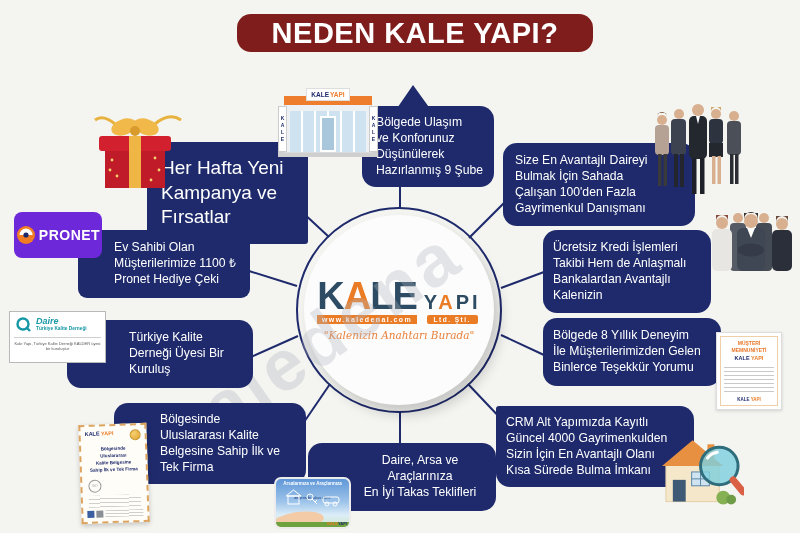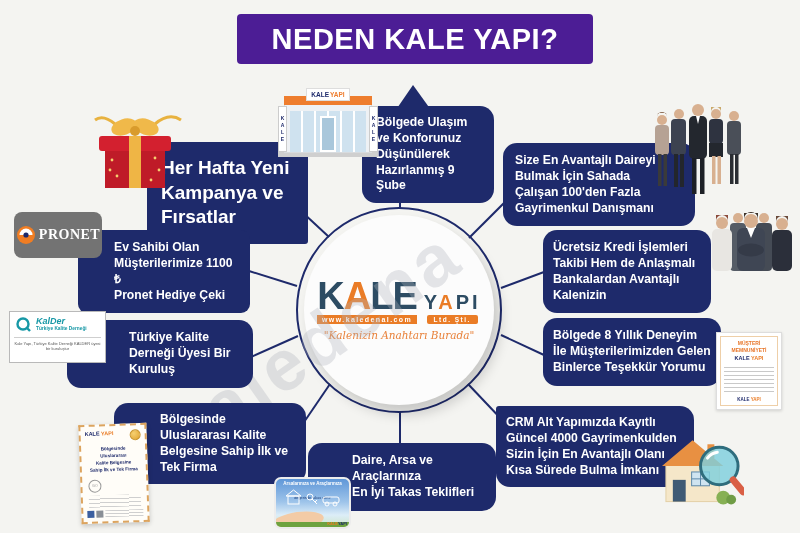--- a/index.html
+++ b/index.html
@@ -4,22 +4,22 @@
 <style>
   * { margin:0; padding:0; box-sizing:border-box; }
   html,body { width:800px; height:533px; }
   body { font-family:"Liberation Sans", sans-serif; }
   #stage { position:relative; width:800px; height:533px; background:#f4f4f1; overflow:hidden; }
 
   
   #wires { position:absolute; inset:0; z-index:1; }
 
   
-  .title-banner { position:absolute; left:237px; top:14px; width:356px; height:50px;
-    background:#4c1d95; border-radius:4px; display:flex; align-items:center; justify-content:center;
+  .title-banner { position:absolute; left:237px; top:14px; width:356px; height:38px;
+    background:#7f1d1d; border-radius:14px; display:flex; align-items:center; justify-content:center;
     z-index:4; }
   .title-banner span { color:#fff; font-weight:700; font-size:29px; letter-spacing:.5px; }
 
   
   .watermark { position:absolute; left:150px; top:408px; z-index:3; font-size:72px; font-weight:700;
     color:rgba(175,178,188,.33); transform:rotate(-35deg); transform-origin:0 0; letter-spacing:4px;
     pointer-events:none; white-space:nowrap; }
 
   
   .hub-ring { position:absolute; left:296px; top:207px; width:206px; height:206px; border:2px solid #1e2a6b;
@@ -33,47 +33,47 @@
   .logo-urlbar { margin-top:2px; width:100%; background:#ea7c26; color:#fff; font-size:7px; font-weight:700;
     letter-spacing:1.4px; text-align:center; padding:1px 0; }
   .logo-yapi { display:flex; flex-direction:column; align-items:center; margin-left:7px; }
   .logo-yapi-word { font-size:20px; font-weight:700; letter-spacing:3px; color:#2d4c63; line-height:1; }
   .logo-badge { margin-top:3px; background:#ea7c26; color:#fff; font-size:6.5px; font-weight:700;
     letter-spacing:1.5px; padding:1px 7px; border-radius:2px; }
   .logo-slogan { margin-top:5px; color:#e8813a; font-size:10.5px; font-style:italic;
     font-family:"DejaVu Serif", serif; }
 
   
-  .node { position:absolute; background:#1e2a6b; color:#fff; font-weight:700; font-size:12.2px;
+  .node { position:absolute; background:#1e2a6b; color:#fff; font-weight:400; font-size:12.2px;
     line-height:1.3; border-radius:14px; white-space:pre-line; z-index:4; }
   .b-branches  { left:362px; top:106px; width:132px; padding:9px 8px 9px 14px; }
   .b-campaigns { left:147px; top:142px; width:161px; padding:14px 8px 14px 14px; font-size:19px;
     border-bottom-right-radius:3px; }
   .b-pronet    { left:78px;  top:230px; width:172px; padding:10px 8px 10px 36px;border-radius:9px; }
   .b-kalder    { left:67px;  top:320px; width:186px; padding:10px 8px 10px 62px; }
   .b-cert      { left:114px; top:403px; width:192px; padding:9px 8px 9px 46px; }
-  .b-trade     { left:308px; top:443px; width:188px; padding:10px 8px 10px 44px; }
+  .b-trade     { left:308px; top:443px; width:188px; padding:10px 8px 10px 44px;text-align:center; }
   .b-crm       { left:496px; top:406px; width:198px; padding:9px 10px; border-top-left-radius:3px; }
   .b-reviews   { left:543px; top:318px; width:178px; padding:10px 10px; }
   .b-credit    { left:543px; top:230px; width:168px; padding:10px 10px; }
   .b-agents    { left:503px; top:143px; width:192px; padding:10px 12px; }
 
   
   .img { position:absolute; z-index:5; }
   .gift      { left:84px;  top:110px; }
   .store     { left:278px; top:86px; width:100px; height:72px; }
   .people-a  { left:648px; top:98px; }
   .people-b  { left:702px; top:209px; }
   .survey    { left:716px; top:332px; width:66px; height:78px; background:#fff; border:1px solid #ddd;
     box-shadow:0 1px 3px rgba(0,0,0,.15); padding:3px; }
   .house     { left:660px; top:428px; }
   .takas     { left:274px; top:477px; width:77px; height:52px; border-radius:7px; overflow:hidden;
     border:2px solid #ececec; background:linear-gradient(180deg,#5f97d8 0%, #9ec4ea 48%, #dcedf8 75%, #cfe6c9 100%); }
-  .pronet-logo { left:14px; top:212px; width:88px; height:46px; background:#737373; border-radius:8px;
-    display:flex; align-items:center; justify-content:center; gap:3px;font-family:Liberation Serif, serif; }
+  .pronet-logo { left:14px; top:212px; width:88px; height:46px; background:#6d28d9; border-radius:8px;
+    display:flex; align-items:center; justify-content:center; gap:3px; }
   .kalder-logo { left:9px; top:311px; width:97px; height:52px; background:#fff; border:1px solid #b9b9b9;
     display:flex; flex-direction:column; }
   .cert      { left:80px; top:424px; width:68px; height:99px; background:#fffdf8; border:2px dashed #dca45f;
     transform:rotate(-2deg); box-shadow:0 2px 5px rgba(0,0,0,.2); padding:4px 4px; display:flex; flex-direction:column; }
 
   
   .store-walk { position:absolute; left:0; top:66px; width:100px; height:5px; background:#cfcfcf; }
   .store-bldg { position:absolute; left:6px; top:10px; width:88px; height:57px; background:#eef1f4; border:1px solid #d8dbde; }
   .store-band { position:absolute; left:6px; top:10px; width:88px; height:9px; background:#ee7d2e; }
   .store-sign { position:absolute; left:28px; top:2px; width:44px; height:13px; background:#fff; border:1px solid #ddd;
@@ -338,21 +338,21 @@
     <span class="pronet-text">PRONET</span>
   </div>
 
   <div class="img kalder-logo">
     <div class="kalder-top">
       <svg width="17" height="17" viewBox="0 0 17 17">
         <circle cx="8" cy="8" r="5.5" stroke="#1798a6" stroke-width="2.4" fill="none"></circle>
         <line x1="11.5" y1="11.5" x2="15" y2="15" stroke="#1798a6" stroke-width="2.4"></line>
       </svg>
       <div>
-        <div class="kalder-name">KalDer</div>
+        <div class="kalder-name">Daire</div>
         <div class="kalder-sub">Türkiye Kalite Derneği</div>
       </div>
     </div>
     <div class="kalder-div"></div>
     <div class="kalder-foot">Kale Yapı, Türkiye Kalite Derneği KALDER üyesi bir kuruluştur</div>
   </div>
 
   <div class="img cert">
     <div class="cert-head">
       <div class="cert-brand"><span>KALE</span> <span class="cs">YAPI</span></div>

